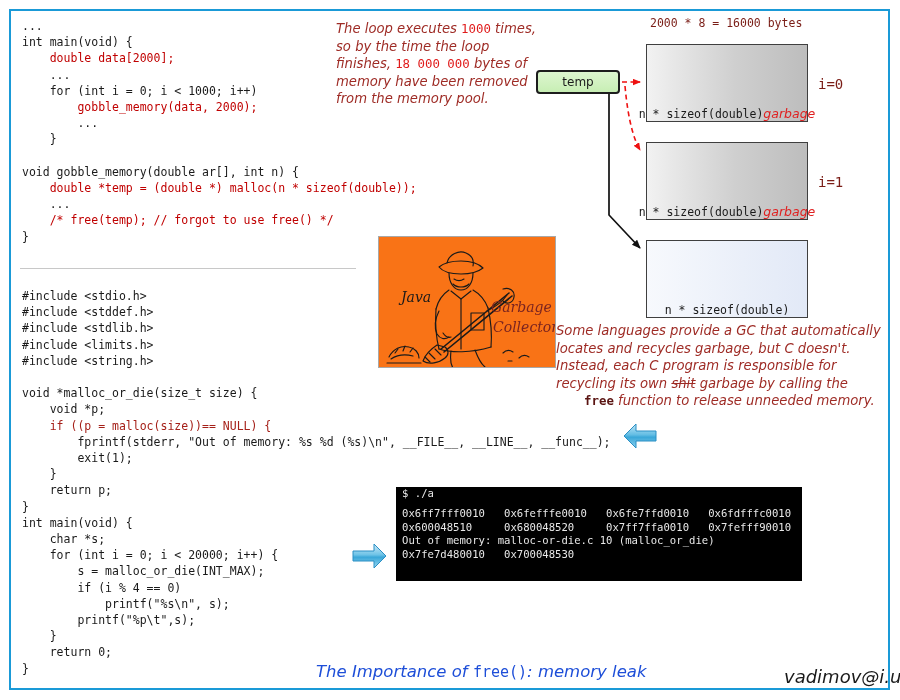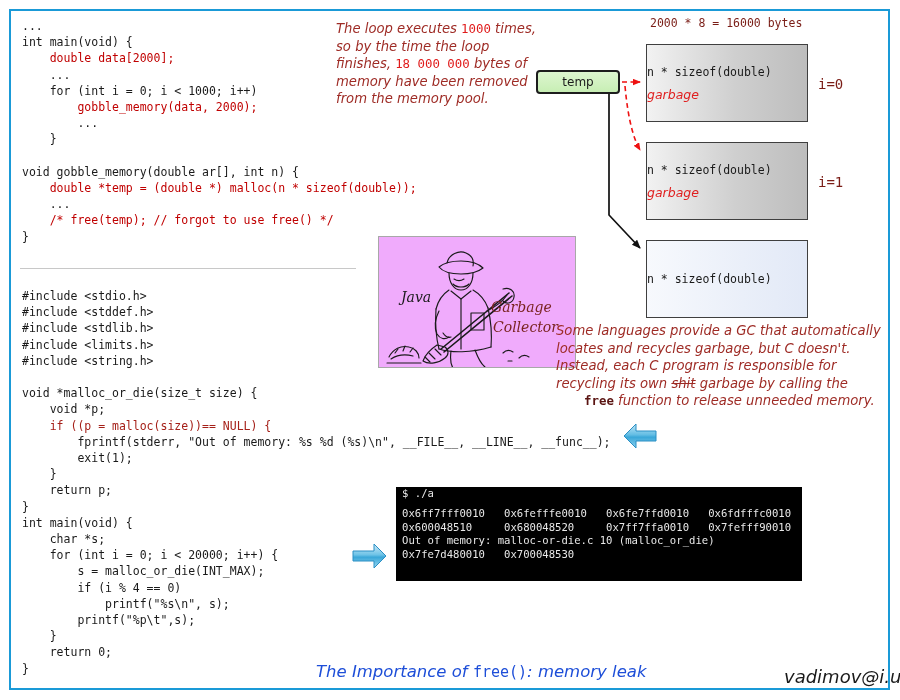--- a/index.html
+++ b/index.html
@@ -95,22 +95,22 @@
     color: #7a1d16;
     white-space: pre;
   }
 
   .membox {
     position: absolute;
     width: 162px;
     border: 1px solid #3f3f3f;
     box-sizing: border-box;
     display: flex;
-    flex-direction: column;
-    align-items: flex-start;
+    flex-direction: row;
+    align-items: flex-end;
     justify-content: center;
   }
   .membox .mlabel {
     font-family: "DejaVu Sans Mono", "Liberation Mono", monospace;
     font-size: 11.5px;
     color: #1a1a1a;
     white-space: pre;
   }
   .membox .garb {
     font-family: "DejaVu Sans", "Liberation Sans", sans-serif;
@@ -158,25 +158,26 @@
     position: absolute;
     left: 0; top: 0;
     width: 900px; height: 700px;
     pointer-events: none;
   }
 
   
   #gcpic {
     position: absolute;
     left: 378px; top: 236px;
-    width: 198px; height: 132px;
+    width: 178px; height: 132px;
     border: 1px solid #a8a8a8;
-    background: #f0abfc;
+    background: #f97316;
     box-sizing: border-box;
     overflow: hidden;
+    text-align: right;
   }
   #gcpic .cap {
     position: absolute;
     font-family: "DejaVu Serif", "Liberation Serif", serif;
     font-style: italic;
   }
   #gcpic .cap-java { left: 22px; top: 52px; font-size: 14px; color: #1a1a1a; }
   #gcpic .cap-g    { left: 112px; top: 62px; font-size: 14px; color: #7a2420; }
   #gcpic .cap-c    { left: 114px; top: 82px; font-size: 14px; color: #7a2420; }
 

